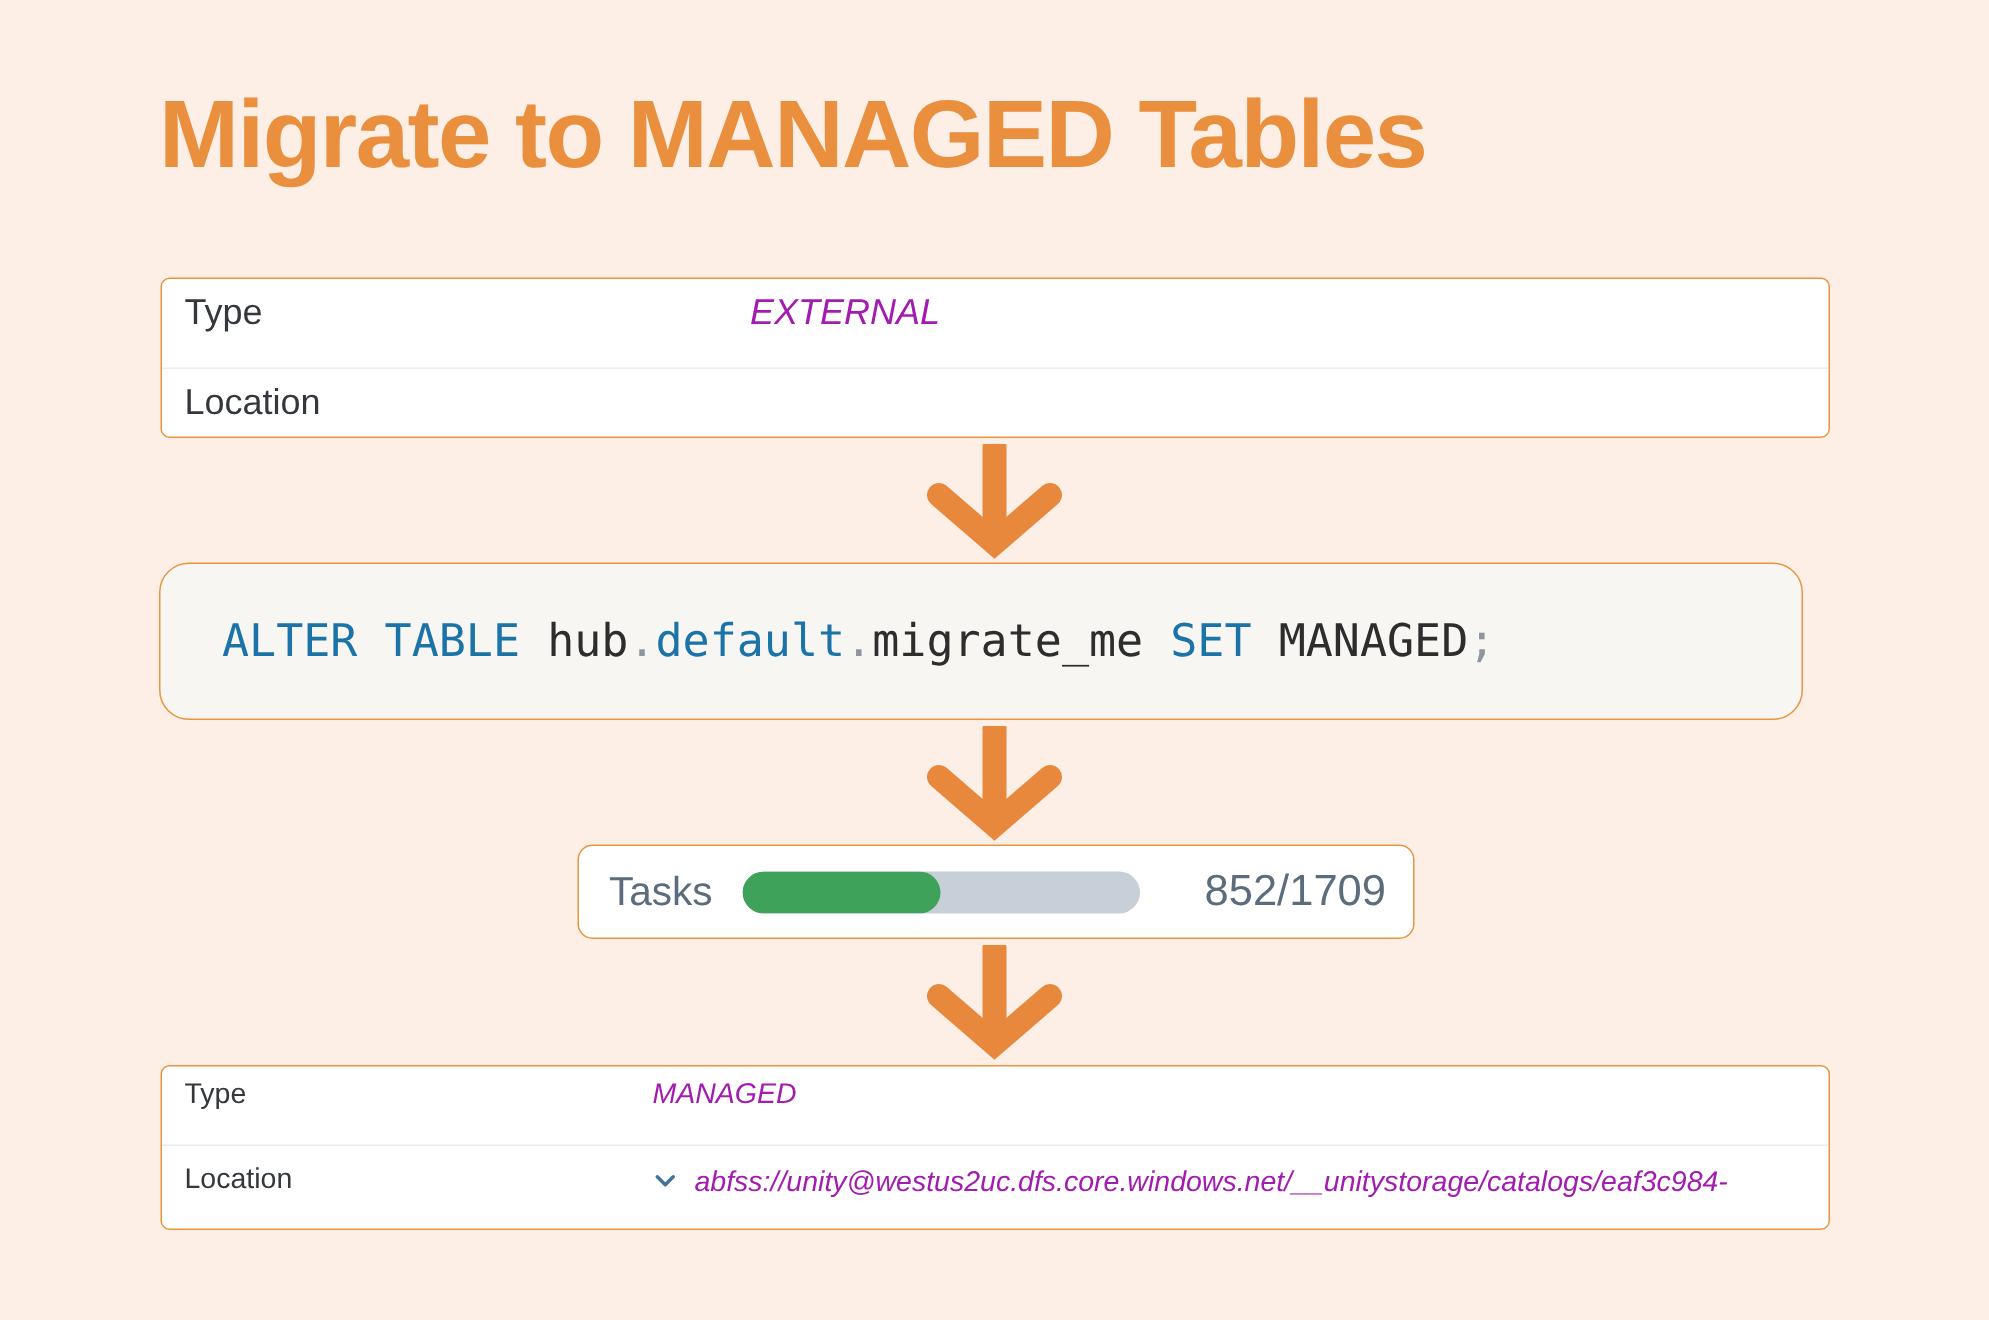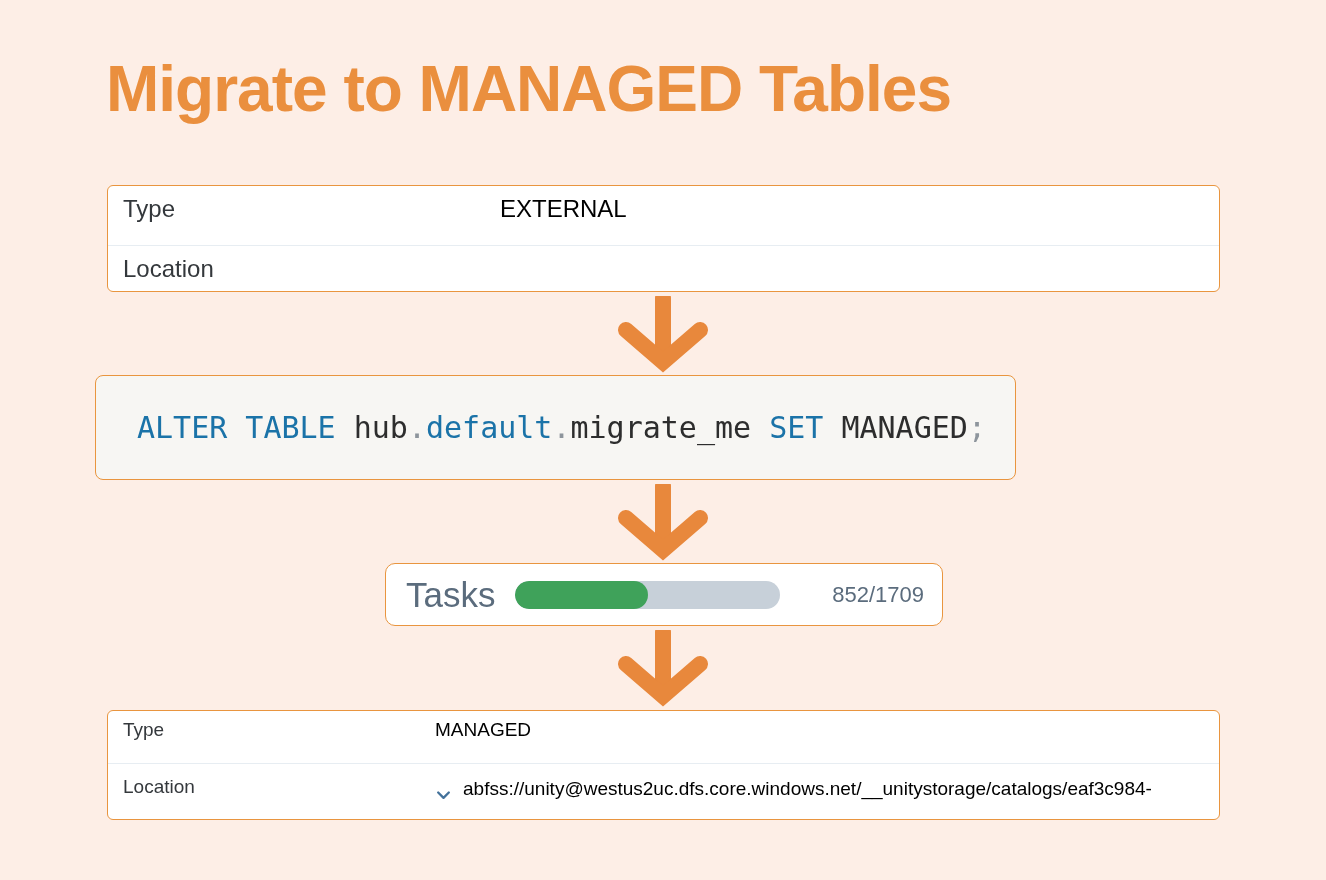--- a/index.html
+++ b/index.html
@@ -24,64 +24,64 @@
     position:absolute;background:#ffffff;
     border:1px solid var(--border-orange,#E9953F);
     border-radius:6px;box-sizing:border-box;
   }
 
   
   .kv-table{left:107px;width:1113px;display:flex;flex-direction:column;overflow:hidden;}
   .kv-row{display:flex;flex:1;align-items:center;}
   .kv-row + .kv-row{border-top:1px solid var(--divider,#E7EDF2);margin-top:14px;}
   .kv-label{flex:0 0 auto;box-sizing:border-box;padding-left:15px;color:#34383C;}
-  .kv-value{flex:1 1 auto;box-sizing:border-box;padding-left:19px;color:#000000;overflow:hidden;white-space:nowrap;}
+  .kv-value{flex:1 1 auto;box-sizing:border-box;padding-left:19px;color:#a21caf;overflow:hidden;white-space:nowrap;font-style:italic;}
 
   .table-before{top:185px;height:107px;font-size:24px;}
   .table-before .kv-label{width:373px;}
   .table-before .kv-row{height:53px;}
 
   .table-after{top:710px;height:110px;font-size:19px;}
   .table-after .kv-label{width:308px;}
   .table-after .kv-row-type{flex:0 0 38px;}
   .table-after .kv-row-location{flex:1;align-items:flex-start;padding-top:9px;}
   .table-after .kv-row-location .kv-label{padding-top:3px;}
-  .location-wrap{display:flex;align-items:flex-end;gap:11px;}
+  .location-wrap{display:flex;align-items:flex-start;gap:11px;}
   .location-lines{line-height:31px;}
   .chevron{margin-top:6px;flex:0 0 auto;}
 
   
   .code-block{
-    left:95px;top:375px;width:921px;height:105px;
-    background:#F7F6F3;border-radius:8px;
+    left:106px;top:375px;width:1096px;height:105px;
+    background:#F7F6F3;border-radius:20px;
     display:flex;align-items:center;
   }
   .code-line{
     padding-left:41px;white-space:pre;
     font-family:"DejaVu Sans Mono",monospace;
     font-size:30px;color:var(--code-plain,#2D2D2D);
   }
   .tok-keyword{color:var(--code-keyword,#1B73A8);}
   .tok-plain{color:var(--code-plain,#2D2D2D);}
   .tok-punct{color:var(--code-punct,#8E959C);}
 
   
   .progress-widget{
     left:385px;top:563px;width:558px;height:63px;
     border-radius:10px;
     display:flex;align-items:center;
     padding:0 18px 0 20px;
   }
-  .progress-label{font-size:35px;color:var(--slate,#5B6C7D);margin-right:20px;}
+  .progress-label{font-size:27px;color:var(--slate,#5B6C7D);margin-right:20px;}
   .progress-track{
     width:265px;height:28px;border-radius:14px;
     background:var(--track,#C7D0D9);overflow:hidden;flex:0 0 auto;
   }
   .progress-fill{height:100%;border-radius:14px;background:var(--green,#3FA25A);}
-  .progress-count{font-size:22px;color:var(--slate,#5B6C7D);margin-left:auto;}
+  .progress-count{font-size:29px;color:var(--slate,#5B6C7D);margin-left:auto;}
 
   
   .arrow{position:absolute;left:618px;width:90px;height:78px;}
   .arrow path{stroke:var(--arrow-orange,#E8883C);stroke-width:16;fill:none;}
   .arrow .stem{stroke-linecap:round;}
   .arrow .head{stroke-linecap:round;stroke-linejoin:miter;}
   .arrow-1{top:296px;}
   .arrow-2{top:484px;}
   .arrow-3{top:630px;}
 </style>

